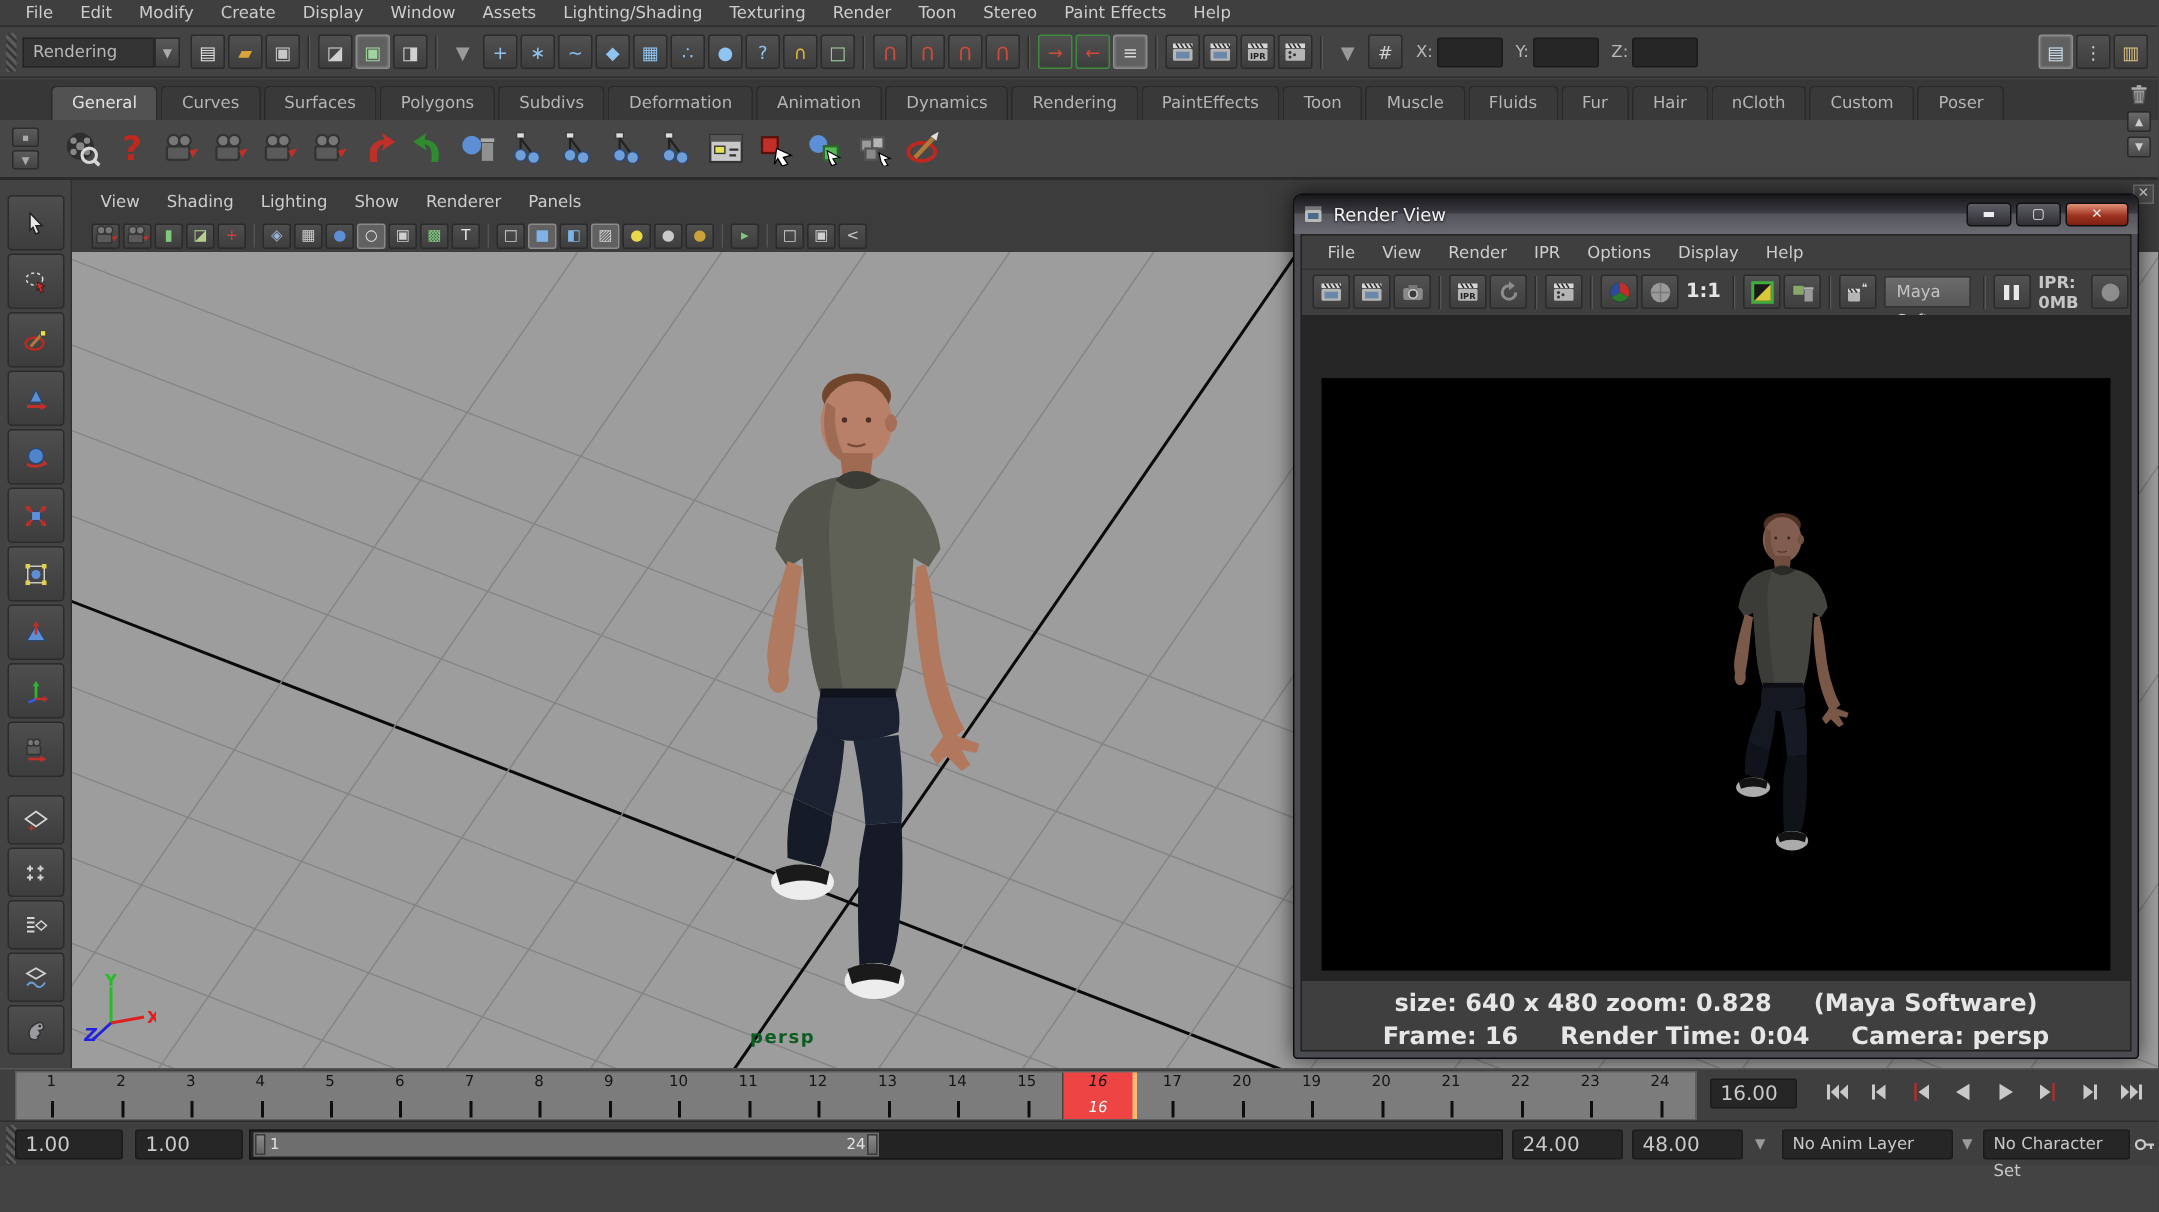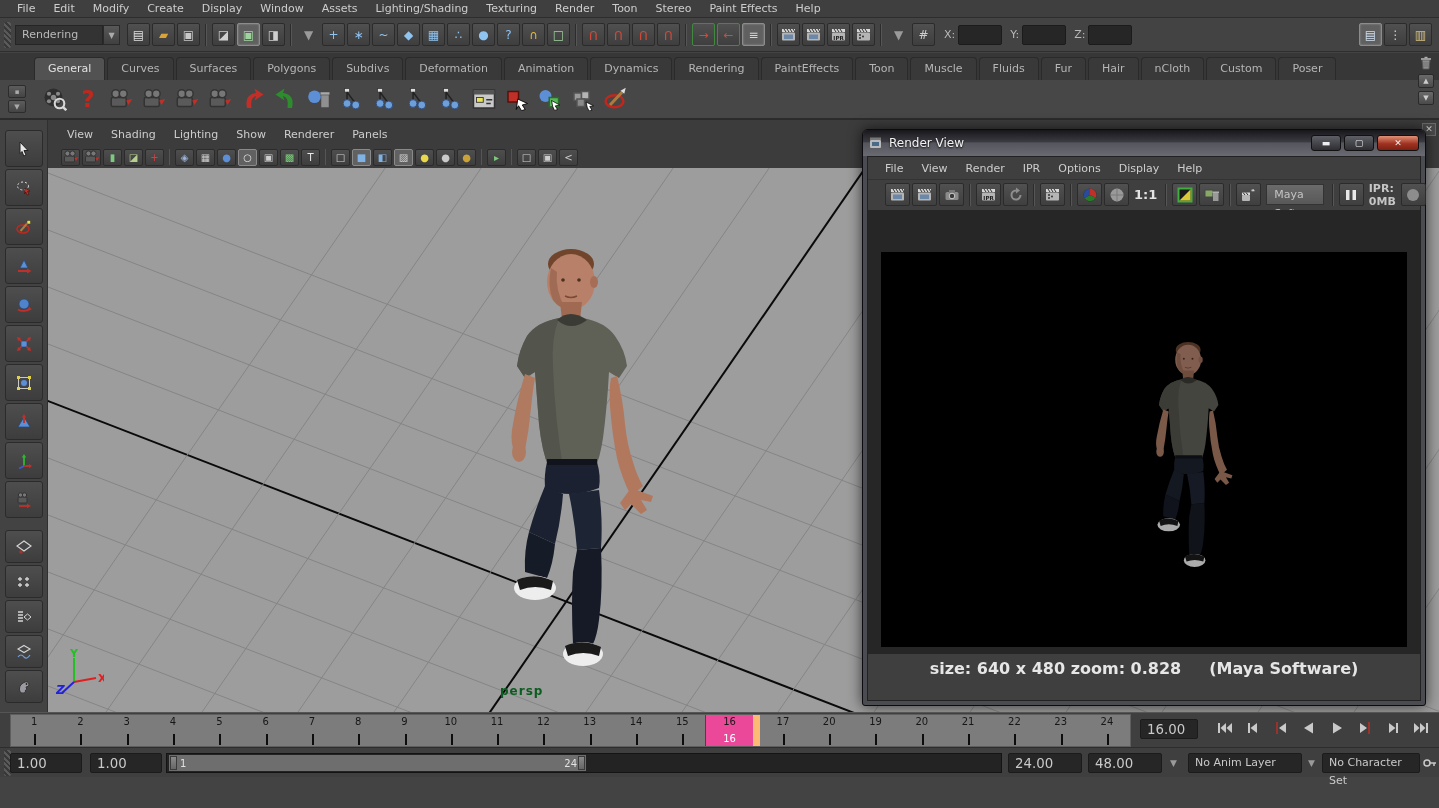--- a/index.html
+++ b/index.html
@@ -48,37 +48,37 @@
   #viewport-canvas{position:absolute;left:0;right:0;top:48px;bottom:0;background:#9d9d9d;overflow:hidden;}
   #persp-label{position:absolute;left:452px;top:516px;color:#0b5c20;font-weight:bold;font-size:12px;letter-spacing:1px;}
   
   #render-window{position:absolute;left:862px;top:129px;width:564px;height:577px;border:1px solid #0c0c10;border-radius:6px 6px 3px 3px;background:#4b4b52;box-shadow:0 0 14px rgba(0,0,0,.65);}
   #rv-titlebar{height:26px;border-radius:5px 5px 0 0;background:linear-gradient(#17171b,#3a3a41 45%,#55555e 50%,#6a6a73);display:flex;align-items:center;padding:0 6px;}
   #rv-title{color:#f2f2f2;font-size:12px;margin-left:6px;flex:1;text-shadow:0 1px 2px #000;}
   .winbtn{width:30px;height:16px;margin-left:3px;border:1px solid #111;border-radius:3px;background:linear-gradient(#5e5e66,#2e2e33);color:#eee;font-size:9px;line-height:14px;text-align:center;}
   .winbtn.close{width:42px;background:linear-gradient(#e09076,#a03322 55%,#7c2012);font-weight:bold;}
   #rv-inner{position:absolute;left:4px;right:4px;top:26px;bottom:4px;background:#3f3f3f;border:1px solid #222;}
   #rv-menubar{height:23px;display:flex;align-items:center;padding-left:8px;border-bottom:1px solid #333;}
-  #rv-toolbar{height:29px;display:flex;align-items:center;padding-left:16px;}
+  #rv-toolbar{height:29px;display:flex;align-items:center;padding-left:6px;}
   .rv-icon{width:25px;height:23px;margin:0 1px;background:linear-gradient(#515151,#3f3f3f);border:1px solid #2b2b2b;border-radius:2px;display:flex;align-items:center;justify-content:center;flex:none;}
   .tb-text{color:#e4e4e4;font-weight:bold;font-size:13px;margin:0 4px;}
   .tb-small{color:#c6c6c6;font-size:11px;margin:0 4px;font-weight:bold;}
   #rv-dropdown{width:96px;height:21px;background:linear-gradient(#6b6b6b,#585858);border:1px solid #333;color:#c3c3c3;line-height:19px;padding-left:7px;margin:0 4px;}
   #rv-image-area{position:absolute;left:0;right:0;top:53px;bottom:46px;background:#262626;}
   #rv-render{position:absolute;left:13px;right:13px;top:42px;bottom:7px;background:#000;overflow:hidden;}
   #rv-status{position:absolute;left:0;right:0;bottom:2px;height:42px;color:#e6e6e6;font-weight:bold;font-size:16px;text-align:center;}
   #rv-status .line{margin-top:3px;}
   #rv-status span{margin:0 14px;}
   
   #timeline{top:712px;height:35px;background:#3f3f3f;border-top:1px solid #555;}
   #ruler{position:absolute;left:10px;top:1px;width:1121px;height:33px;background:#7c7c7c;border:1px solid #5e5e5e;display:flex;}
   .frame-cell{flex:1;position:relative;color:#161616;font-size:10px;}
   .frame-cell .num{position:absolute;top:1px;width:100%;text-align:center;}
   .frame-cell .tick{position:absolute;bottom:1px;left:50%;width:2px;height:11px;background:#0d0d0d;}
-  .frame-cell.playhead{background:#ec4899;border-left:1px solid #444;border-right:7px solid #fdba74;}
+  .frame-cell.playhead{background:#ef4444;border-left:1px solid #444;border-right:3px solid #fdba74;font-style:italic;}
   .frame-cell.playhead .cur{position:absolute;bottom:2px;width:100%;text-align:center;color:#fff;font-size:10px;}
   #current-time{position:absolute;left:1140px;top:6px;width:58px;}
   #playback{position:absolute;left:1212px;top:4px;display:flex;gap:2px;}
   .pb-btn{width:26px;height:24px;display:flex;align-items:center;justify-content:center;}
   
   #rangerow{top:747px;height:30px;background:#3f3f3f;border-top:1px solid #2d2d2d;padding-left:2px;}
   #range-slider{position:absolute;left:166px;top:5px;width:836px;height:20px;background:#232323;border:1px solid #141414;}
   #range-inner{position:absolute;left:2px;top:1px;width:50%;height:16px;background:#6e6e6e;display:flex;align-items:center;justify-content:space-between;color:#e2e2e2;font-size:10px;}
   .range-handle{width:7px;height:14px;background:linear-gradient(#8a8a8a,#666);border:1px solid #3a3a3a;margin:0 1px;}
   #f-start1{position:absolute;left:10px;top:5px;width:72px;}
@@ -853,20 +853,23 @@
         <div id="rv-render">
           <svg width="108" height="232" viewBox="0 0 200 430" style="position:absolute;left:251px;top:84px;filter:brightness(0.72) saturate(0.85)">
               <use href="#man-symbol"></use>
             </svg>
         </div>
       </div>
       <div id="rv-status">
         <div class="line">
           <span>size: 640 x 480 zoom: 0.828</span><span>(Maya Software)</span>
         </div>
+        <div class="line">
+          <span>Frame: 16</span><span>Render Time: 0:04</span><span>Camera: persp</span>
+        </div>
       </div>
     </div>
   </div>
 
   <div id="timeline" class="row">
     <div id="ruler">
         <div class="frame-cell">
           <span class="num">1</span>
           <div class="tick"></div>
         </div>

